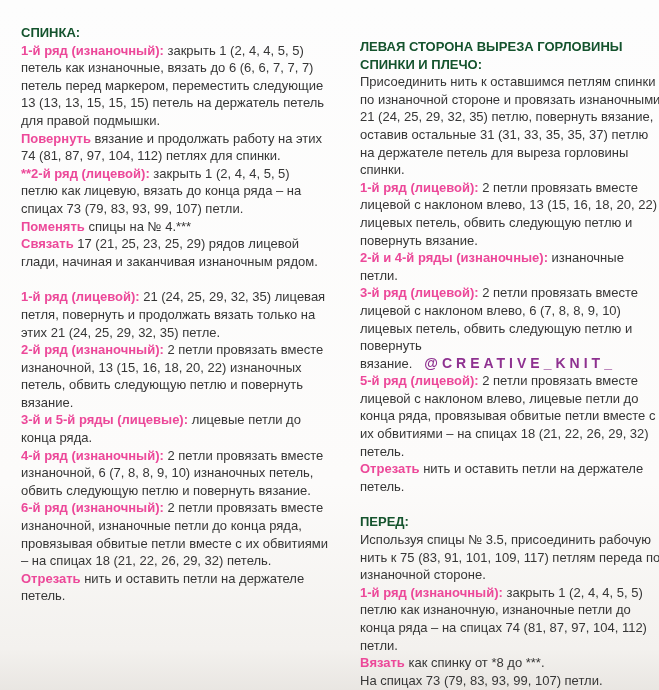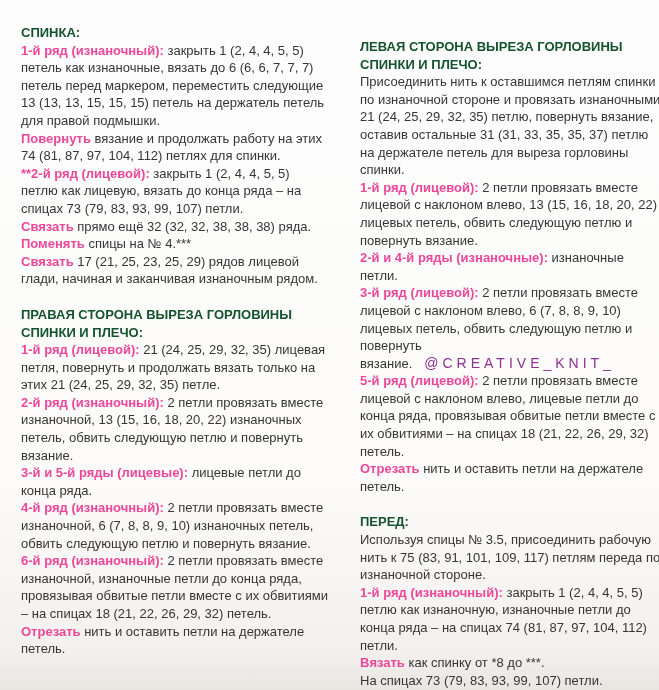--- a/index.html
+++ b/index.html
@@ -22,42 +22,40 @@
     font-size:13px;
     line-height:17.6px;
     font-weight:bold;
     color:#14532d;
   }
   section + section { margin-top:18px; }
   p { margin:0; }
   b { color:#ec4899; }
   .wm {
     color:#8e3190;
-    font-weight:normal;
+    font-weight:bold;
     letter-spacing:4px;
     margin-left:12px;
     font-size:14px;
     white-space:nowrap;
   }
 </style>
 </head>
 <body>
 
 <div class="col col-left">
   <section>
     <h3>СПИНКА:</h3>
     <p><b>1-й ряд (изнаночный):</b><span> закрыть 1 (2, 4, 4, 5, 5) петель как изнаночные, вязать до 6 (6, 6, 7, 7, 7) петель перед маркером, переместить следующие 13 (13, 13, 15, 15, 15) петель на держатель петель для правой подмышки.</span></p>
     <p><b>Повернуть</b><span> вязание и продолжать работу на этих 74 (81, 87, 97, 104, 112) петлях для спинки.</span></p>
     <p><b>**2-й ряд (лицевой):</b><span> закрыть 1 (2, 4, 4, 5, 5) петлю как лицевую, вязать до конца ряда – на спицах 73 (79, 83, 93, 99, 107) петли.</span></p>
-    <p><b>Связать</b><span> прямо ещё 32 (32, 32, 38, 38, 38) ряда.</span></p>
     <p><b>Поменять</b><span> спицы на № 4.***</span></p>
     <p><b>Связать</b><span> 17 (21, 25, 23, 25, 29) рядов лицевой глади, начиная и заканчивая изнаночным рядом.</span></p>
   </section>
   <section>
-    <h3>ПРАВАЯ СТОРОНА ВЫРЕЗА ГОРЛОВИНЫ СПИНКИ И ПЛЕЧО:</h3>
     <p><b>1-й ряд (лицевой):</b><span> 21 (24, 25, 29, 32, 35) лицевая петля, повернуть и продолжать вязать только на этих 21 (24, 25, 29, 32, 35) петле.</span></p>
     <p><b>2-й ряд (изнаночный):</b><span> 2 петли провязать вместе изнаночной, 13 (15, 16, 18, 20, 22) изнаночных петель, обвить следующую петлю и повернуть вязание.</span></p>
     <p><b>3-й и 5-й ряды (лицевые):</b><span> лицевые петли до конца ряда.</span></p>
     <p><b>4-й ряд (изнаночный):</b><span> 2 петли провязать вместе изнаночной, 6 (7, 8, 8, 9, 10) изнаночных петель, обвить следующую петлю и повернуть вязание.</span></p>
     <p><b>6-й ряд (изнаночный):</b><span> 2 петли провязать вместе изнаночной, изнаночные петли до конца ряда, провязывая обвитые петли вместе с их обвитиями – на спицах 18 (21, 22, 26, 29, 32) петель.</span></p>
     <p><b>Отрезать</b><span> нить и оставить петли на держателе петель.</span></p>
   </section>
 </div>
 
 <div class="col col-right">

